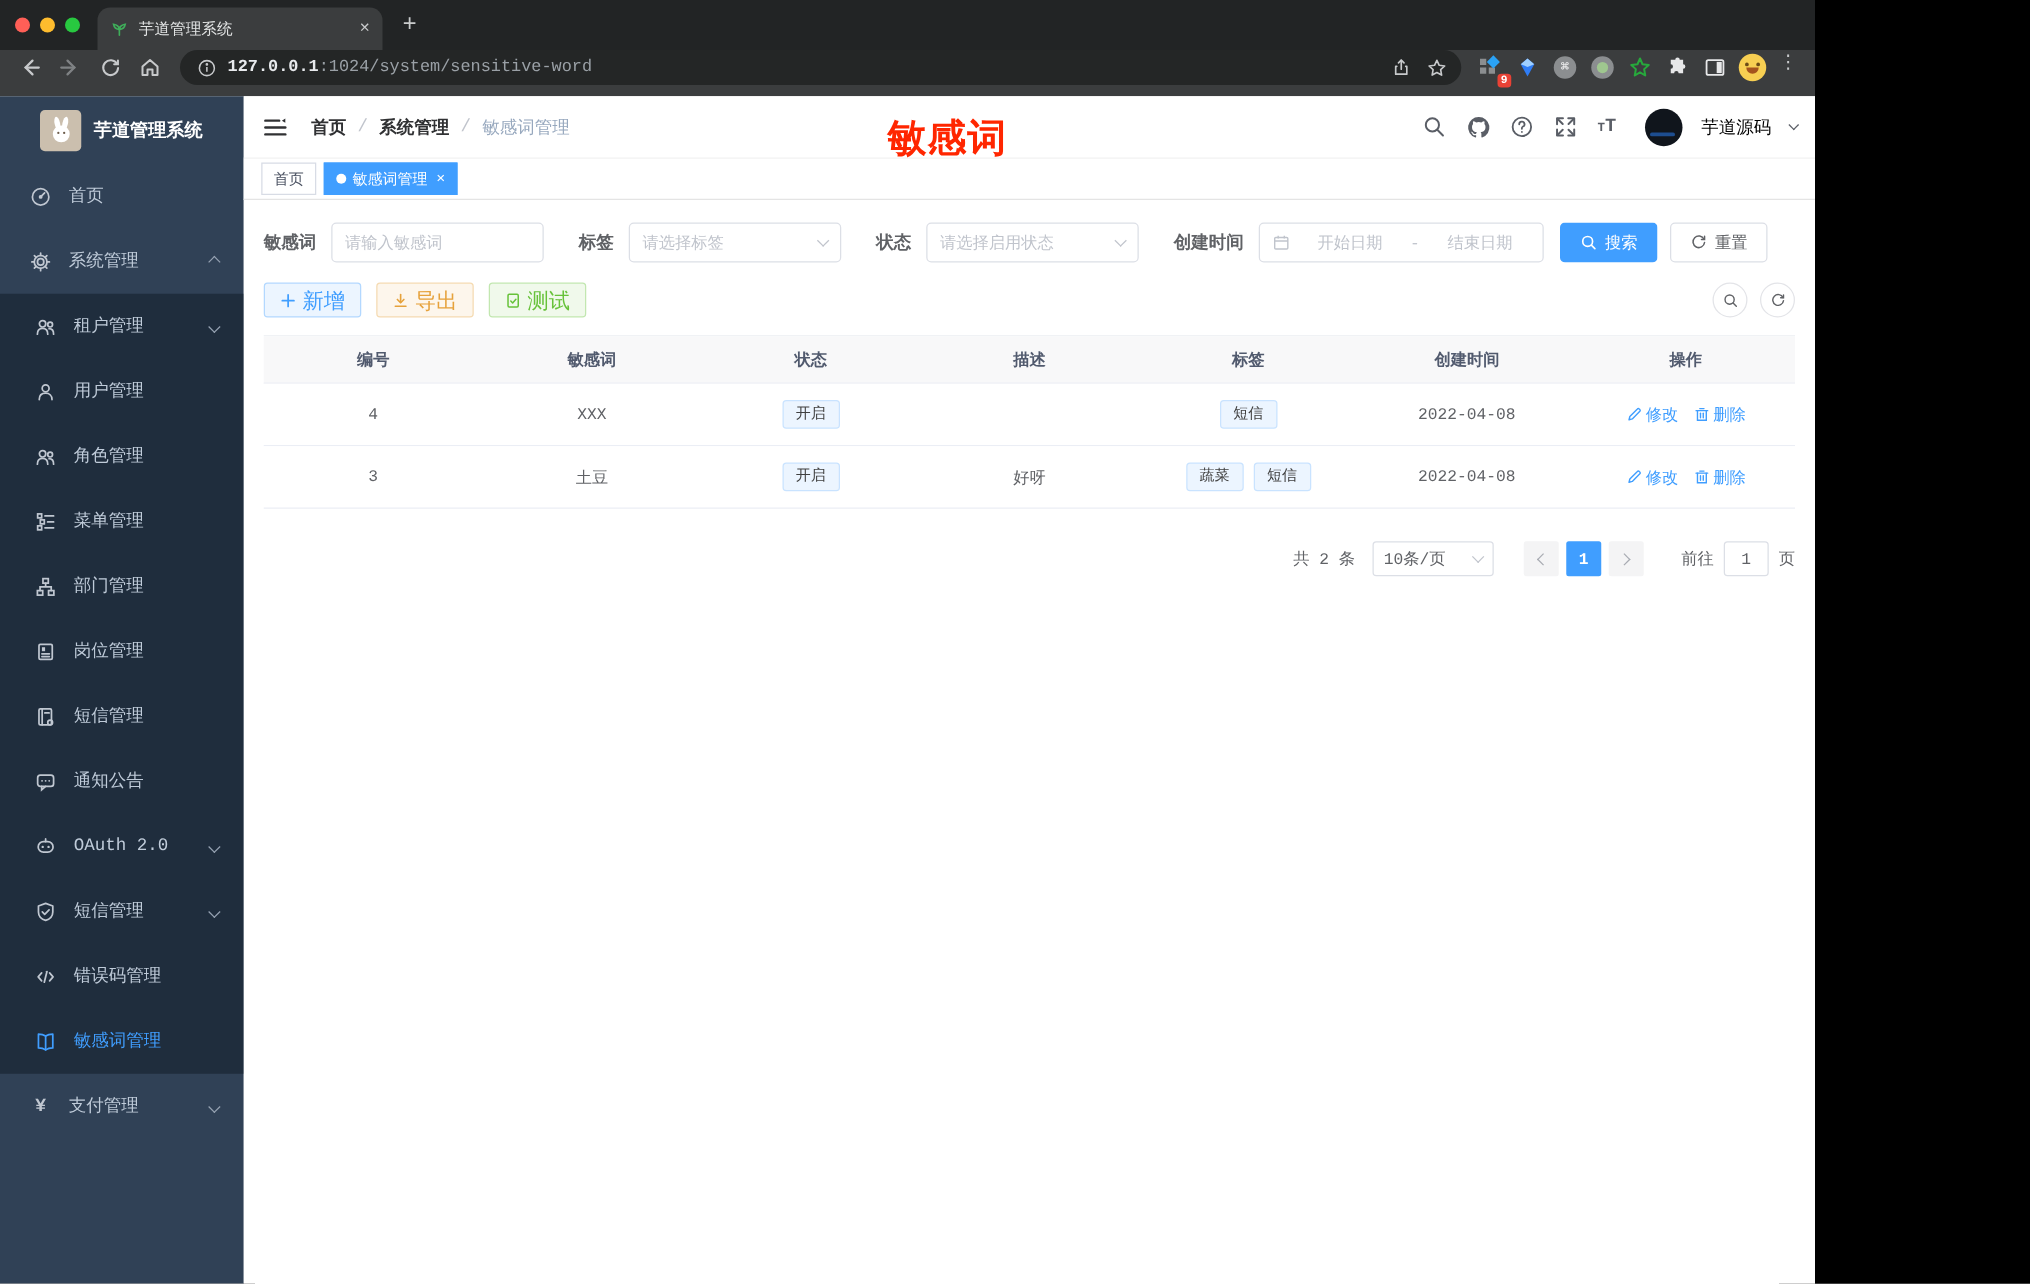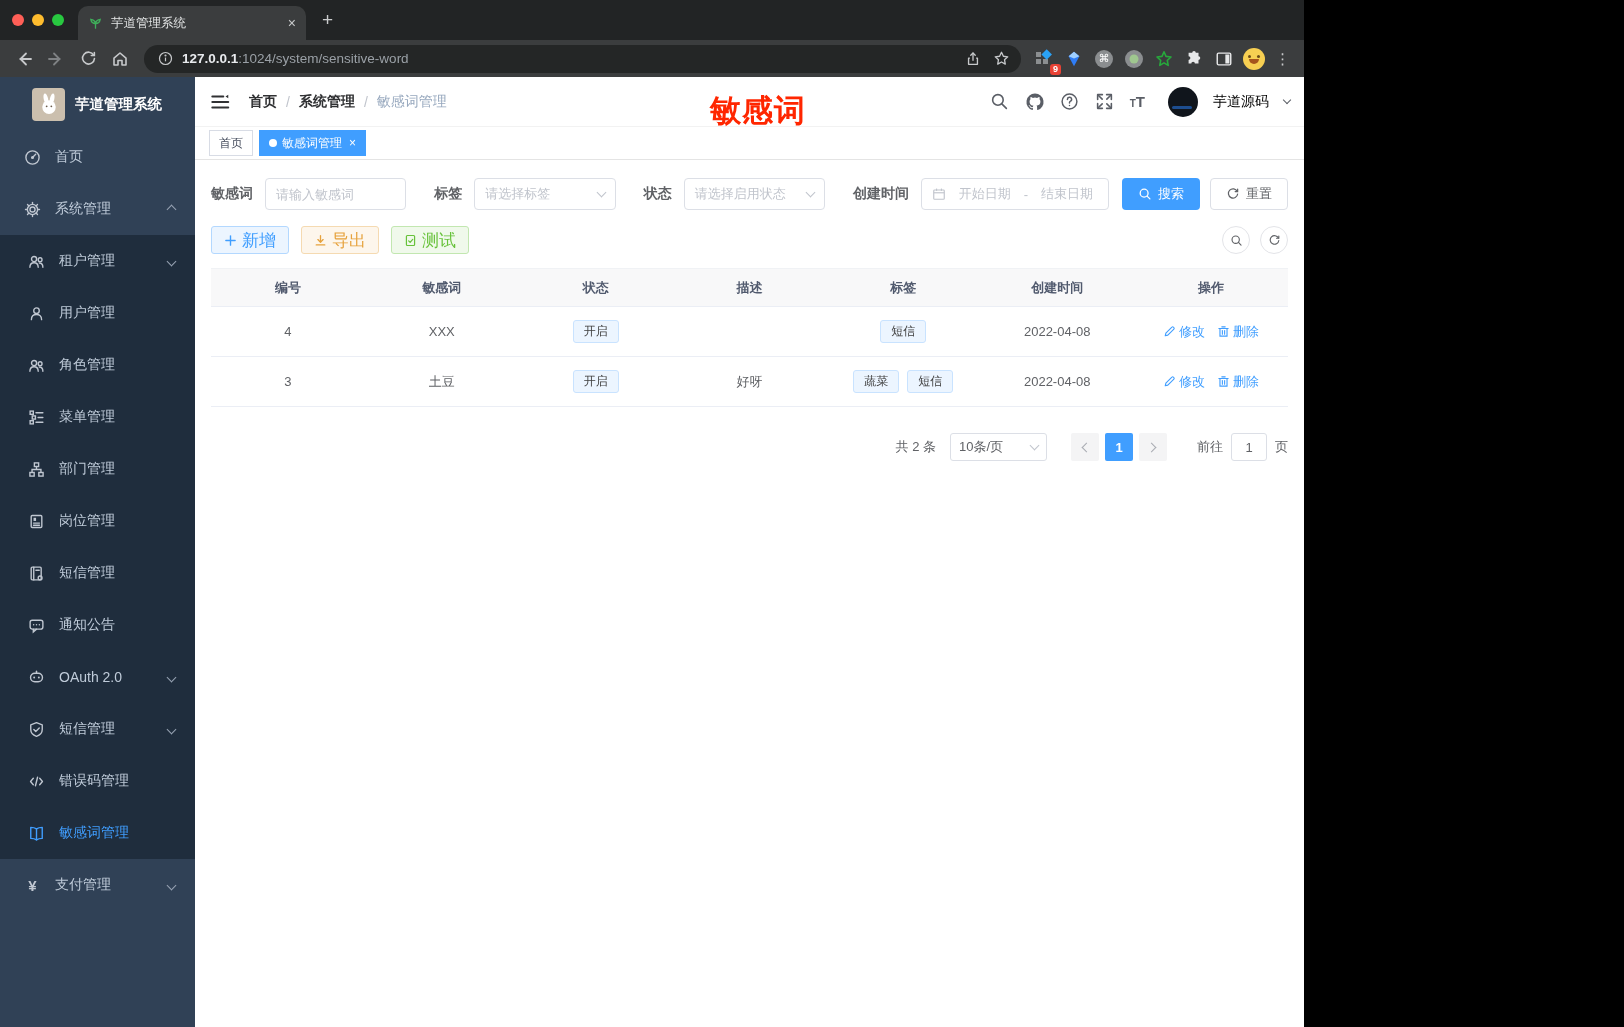--- a/index.html
+++ b/index.html
@@ -1,29 +1,29 @@
 <!DOCTYPE html>
 <html><head>
 <meta charset="utf-8">
 <style>
   *{box-sizing:border-box;margin:0;padding:0}
   body{margin:0;background:#000}
-  .screen{position:relative;width:1304px;height:1027px;background:#fff;overflow:hidden;
-    font-family:Liberation Sans, sans-serif;font-size:14px;color:#303133}
+  .screen{position:relative;width:1452px;height:1027px;background:#fff;overflow:hidden;
+    font-family:Liberation Mono, monospace;font-size:14px;color:#303133}
 
   
   .tabstrip{position:absolute;top:0;left:0;width:100%;height:40px;background:#222425;display:flex;align-items:flex-end}
   .traffic{display:flex;gap:8px;align-items:center;height:40px;padding:0 14px 0 12px}
   .tl{width:12px;height:12px;border-radius:50%}
   .tab{width:228px;height:34px;background:#3b3d3e;border-radius:10px 10px 0 0;display:flex;align-items:center;
     padding:0 10px;color:#e3e5e5;font-size:12.5px;gap:8px}
   .tab .grow{flex:1}
   .tab-close{color:#c9cbcc;font-size:14px;line-height:1}
   .newtab{color:#c9cbcc;font-size:19px;padding:0 0 6px 16px;height:34px;display:flex;align-items:center}
-  .toolbar{position:absolute;top:40px;left:0;width:100%;height:37px;background:#3b3d3e;display:flex;align-items:center;padding:0 10px;gap:4px}
+  .toolbar{position:absolute;top:40px;left:0;width:100%;height:37px;background:#3b3d3e;display:flex;padding:0 10px;gap:4px}
   .cicon{width:28px;height:28px;display:flex;align-items:center;justify-content:center;color:#c7c9cb;flex:0 0 auto}
   .urlpill{flex:1;height:28px;background:#242626;border-radius:14px;display:flex;align-items:center;padding:0 6px 0 12px;margin:0 6px;min-width:0}
   .urltext{font-size:13.5px;margin-left:8px;white-space:nowrap}
   .urlhost{color:#e8eaed;font-weight:700}
   .urlpath{color:#9aa0a6}
   .pillgrow{flex:1}
   .ext{position:relative;width:26px;height:28px;display:flex;align-items:center;justify-content:center;flex:0 0 auto}
   .badge{position:absolute;right:-4px;bottom:-2px;background:#e94235;color:#fff;font-size:9px;font-weight:700;
     border-radius:3px;padding:1px 3px;line-height:1}
   .graycircle{width:18px;height:18px;border-radius:50%;background:#8b8e90;display:flex;align-items:center;justify-content:center;color:#fff;font-size:11px}

